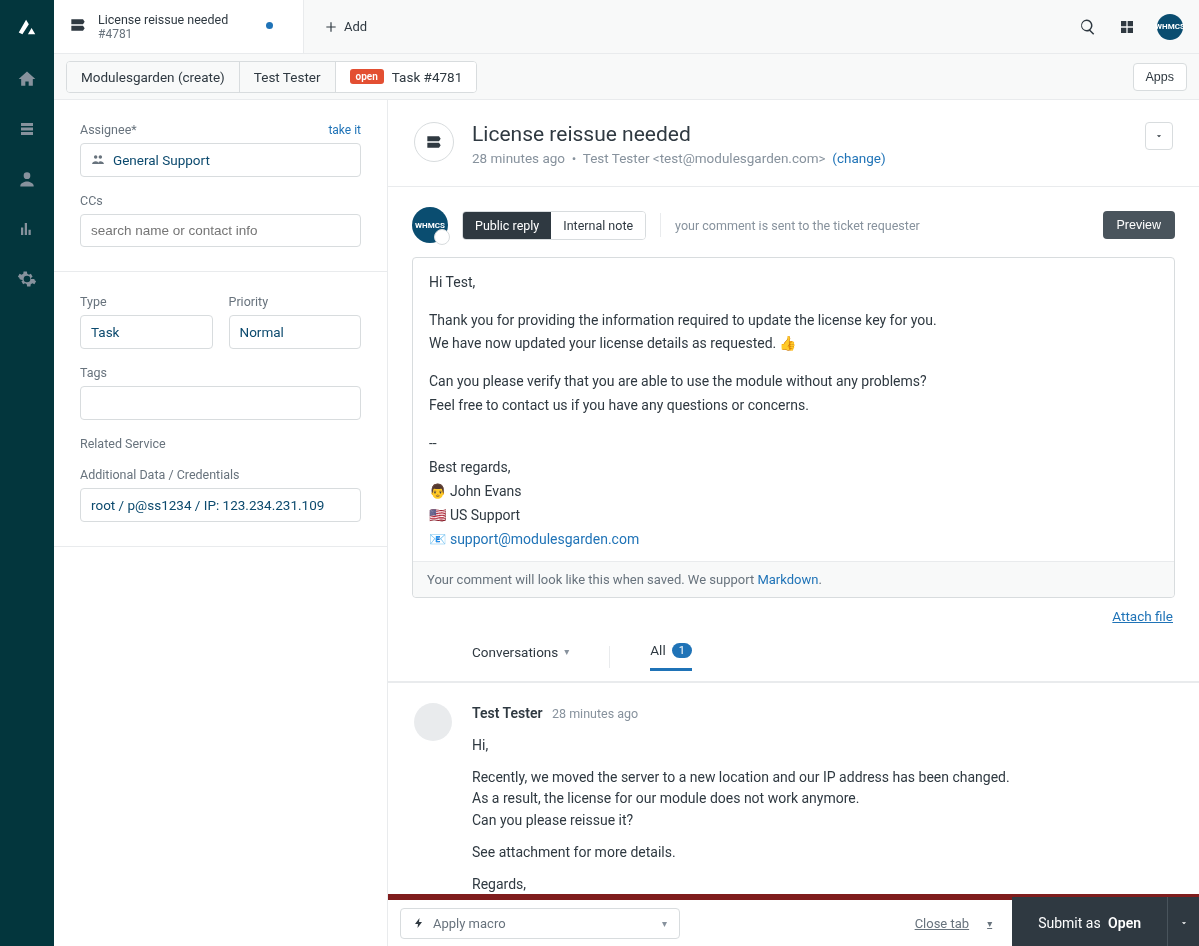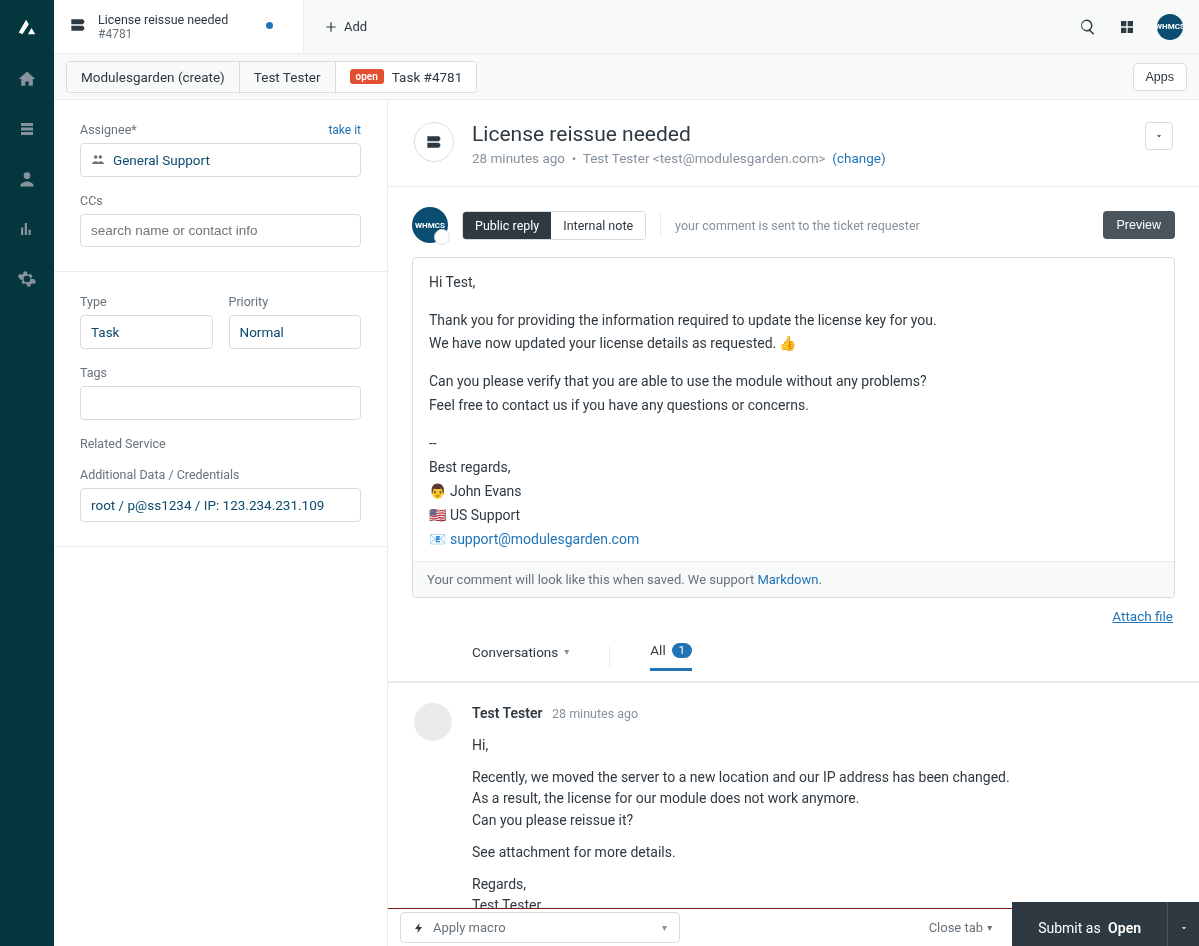--- a/index.html
+++ b/index.html
@@ -76,24 +76,24 @@
   .countbadge { background:#1f73b7; color:#fff; border-radius:9px; font-size:11px; padding:1px 7px;}
   
   .convo { padding:20px 26px 0 26px; border-top:1px solid #e9ebed; overflow-y:auto; flex:1;}
   .msg { display:flex; gap:20px;}
   .msg-avatar { width:38px; height:38px; border-radius:50%; background:#e9ebed; flex-shrink:0;}
   .msg-body { font-size:14px; line-height:1.55; color:#2f3941;}
   .msg-body .author { font-weight:600; margin-right:6px;}
   .msg-body .time { color:#87929d; font-size:12.5px;}
   .msg-body p { margin:10px 0;}
   
-  .footer { height:38px; border-top:1px solid #7f1d1d; display:flex; align-items:center; padding:0 12px; gap:10px; background:#fff; position:absolute; bottom:0; left:0; right:0;}
+  .footer { height:52px; border-top:6px solid #7f1d1d; display:flex; align-items:center; padding:0 12px; gap:10px; background:#fff; position:absolute; bottom:0; left:0; right:0;}
   .macro { border:1px solid #d8dcde; border-radius:4px; padding:7px 12px; font-size:13px; display:flex; align-items:center; gap:8px; cursor:pointer; width:280px; justify-content:space-between; color:#2f3941;}
   .macro .left { display:flex; align-items:center; gap:8px; color:#68737d;}
-  .closer { margin-left:auto; font-size:13px; color:#68737d; cursor:pointer; display:flex; align-items:center; gap:4px; padding-right:10px;}
+  .closer { margin-left:auto; font-size:13px; color:#68737d; cursor:pointer; display:flex; align-items:center; gap:18px; padding-right:10px;text-decoration:underline;}
   .submit { background:#2f3941; color:#fff; display:flex; align-items:stretch; border-radius:0; height:52px; margin:-10px -12px -10px 0;}
   .submit .main-btn { padding:0 26px; display:flex; align-items:center; font-size:14px; cursor:pointer;}
   .submit .main-btn b { font-weight:600; margin-left:4px;}
   .submit .drop { width:32px; border-left:1px solid #49545c; display:flex; align-items:center; justify-content:center; cursor:pointer;}
   
   ::-webkit-scrollbar { width:8px;} ::-webkit-scrollbar-thumb { background:#d8dcde; border-radius:4px;}
 </style>
 </head>
 <body>
 

